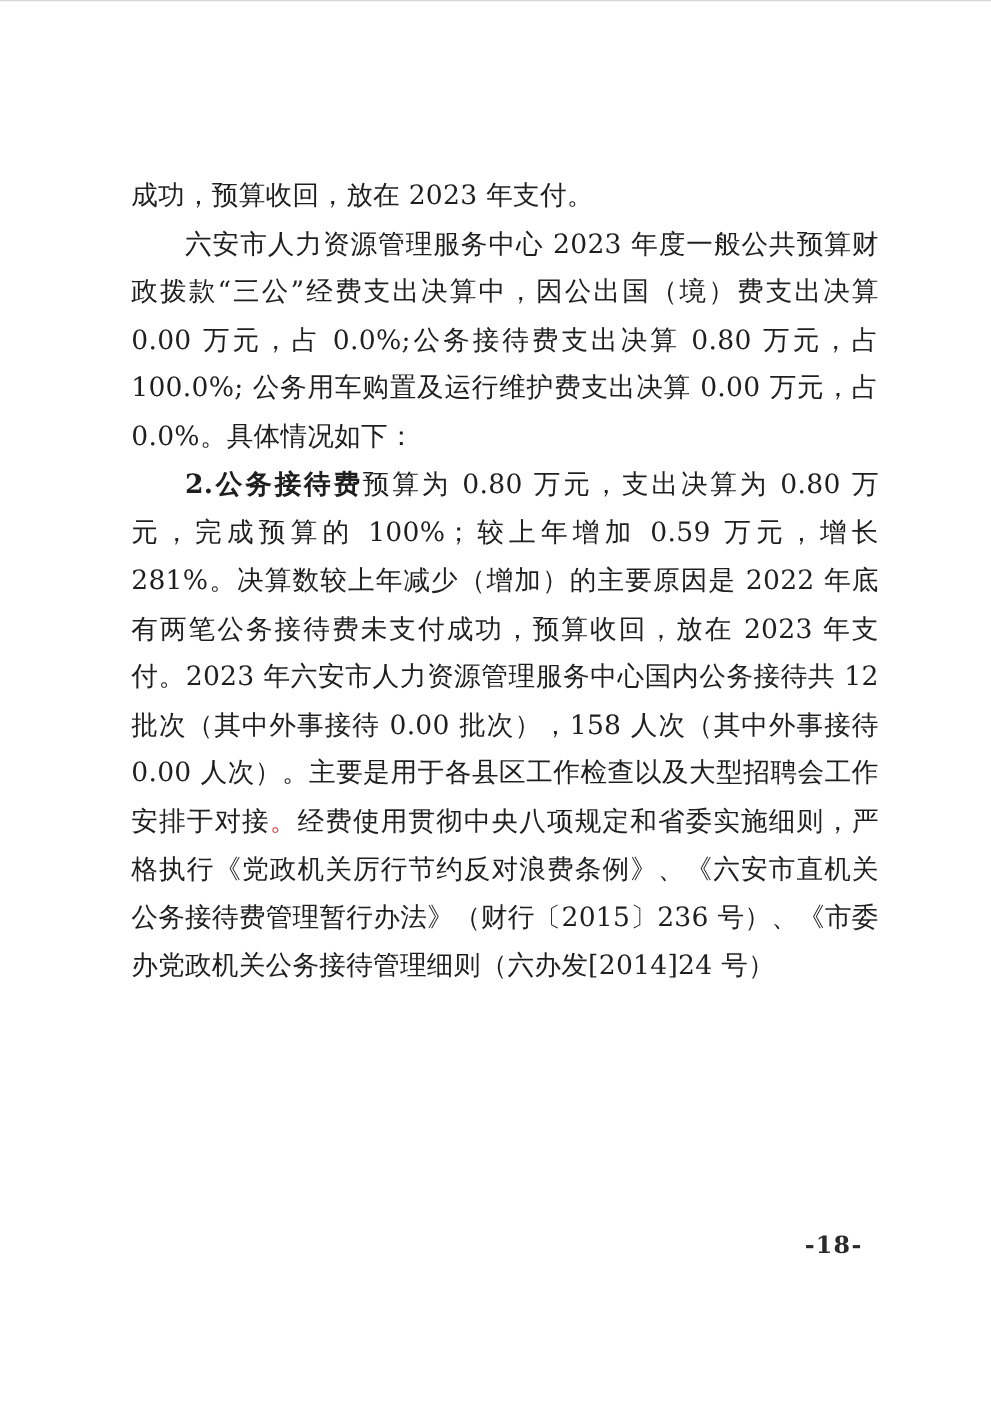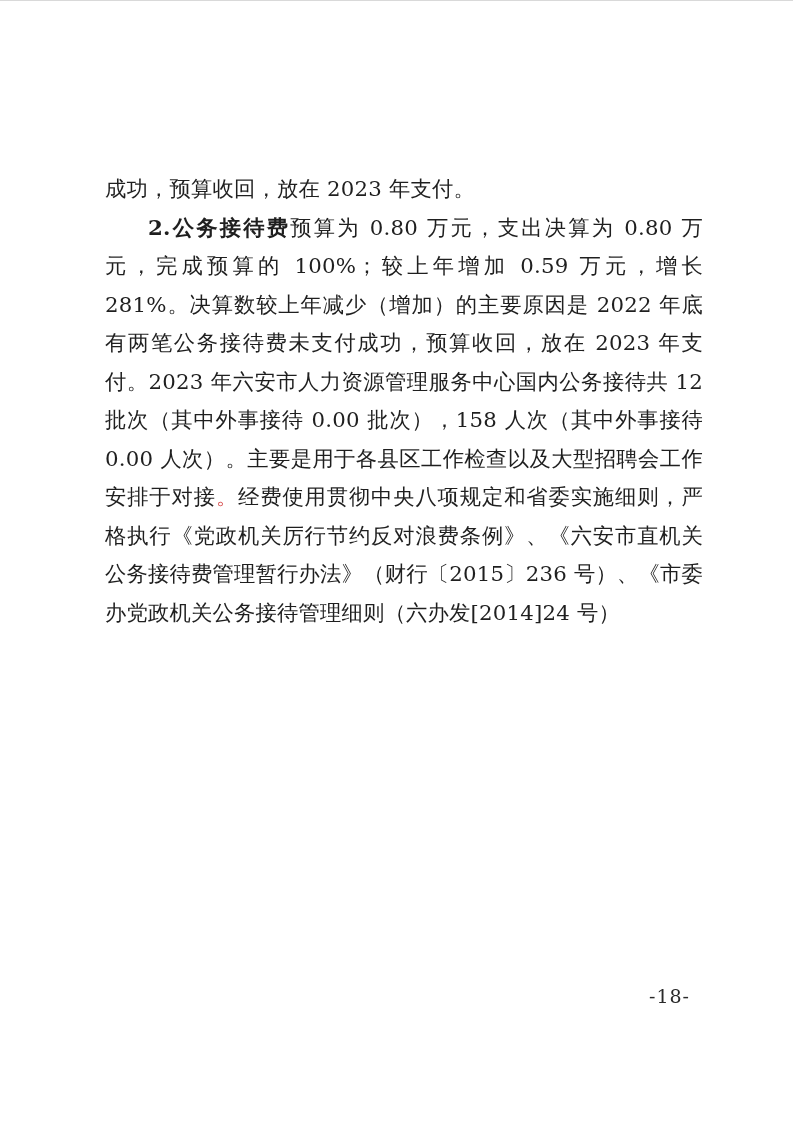--- a/index.html
+++ b/index.html
@@ -20,21 +20,20 @@
   }
   .doc-body {
     position: absolute;
     left: 105px;
     top: 137px;
     width: 598px;
     font-size: 21.3px;
     line-height: 38.5px;
     text-align: justify;
     letter-spacing: 0.2px;
-    margin-top: 32px;
   }
   .para {
     margin: 0;
     padding: 0;
   }
   .para.indent {
     text-indent: 43px;
   }
   .bold {
     font-weight: bold;
@@ -43,24 +42,26 @@
     color: #d23c3c;
   }
   .footer-page-number {
     position: absolute;
     top: 982px;
     right: 103px;
     font-size: 19px;
     line-height: 26px;
     color: #2a2a2a;
     letter-spacing: 1px;
+    font-weight: bold;
   }
 </style>
 </head>
 <body>
 
 <div class="page">
   <div class="doc-body">
       <p class="para"><span>成功，预算收回，放在 2023 年支付。</span></p>
+      <p class="para indent"><span>六安市人力资源管理服务中心 2023 年度一般公共预算财政拨款“三公”经费支出决算中，因公出国（境）费支出决算 0.00 万元，占 0.0%;公务接待费支出决算 0.80 万元，占 100.0%; 公务用车购置及运行维护费支出决算 0.00 万元，占 0.0%。具体情况如下：</span></p>
       <p class="para indent"><span class="bold">2.公务接待费</span><span>预算为 0.80 万元，支出决算为 0.80 万元，完成预算的 100%；较上年增加 0.59 万元，增长 281%。决算数较上年减少（增加）的主要原因是 2022 年底有两笔公务接待费未支付成功，预算收回，放在 2023 年支付。2023 年六安市人力资源管理服务中心国内公务接待共 12 批次（其中外事接待 0.00 批次），158 人次（其中外事接待 0.00 人次）。主要是用于各县区工作检查以及大型招聘会工作安排于对接</span><span class="red">。</span><span>经费使用贯彻中央八项规定和省委实施细则，严格执行《党政机关厉行节约反对浪费条例》、《六安市直机关公务接待费管理暂行办法》（财行〔2015〕236 号）、《市委办党政机关公务接待管理细则（六办发[2014]24 号）</span></p>
     </div>
   <div class="footer-page-number">-18-</div>
 </div>
 
 </body></html>

